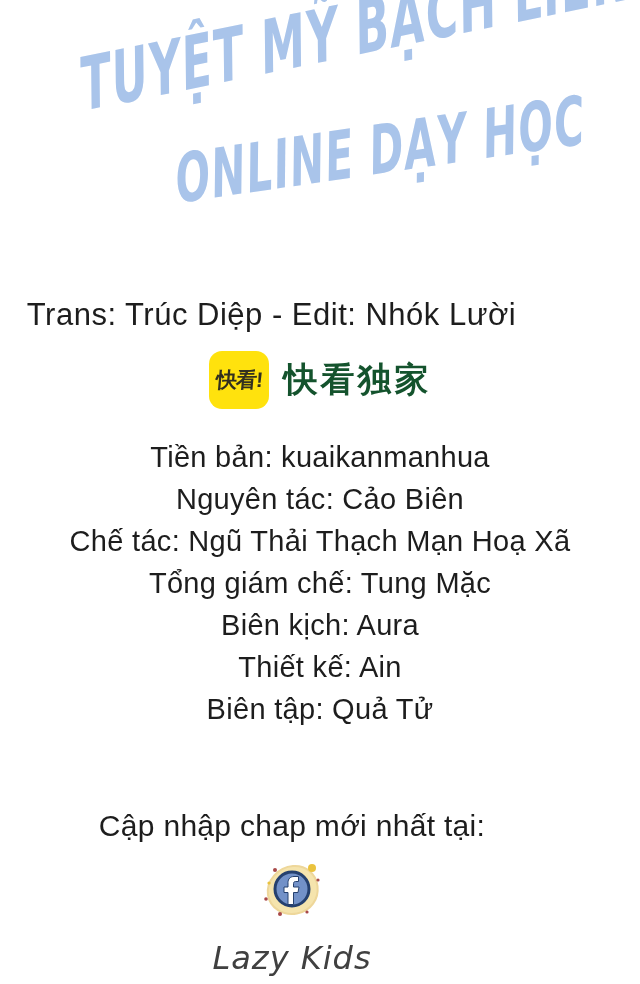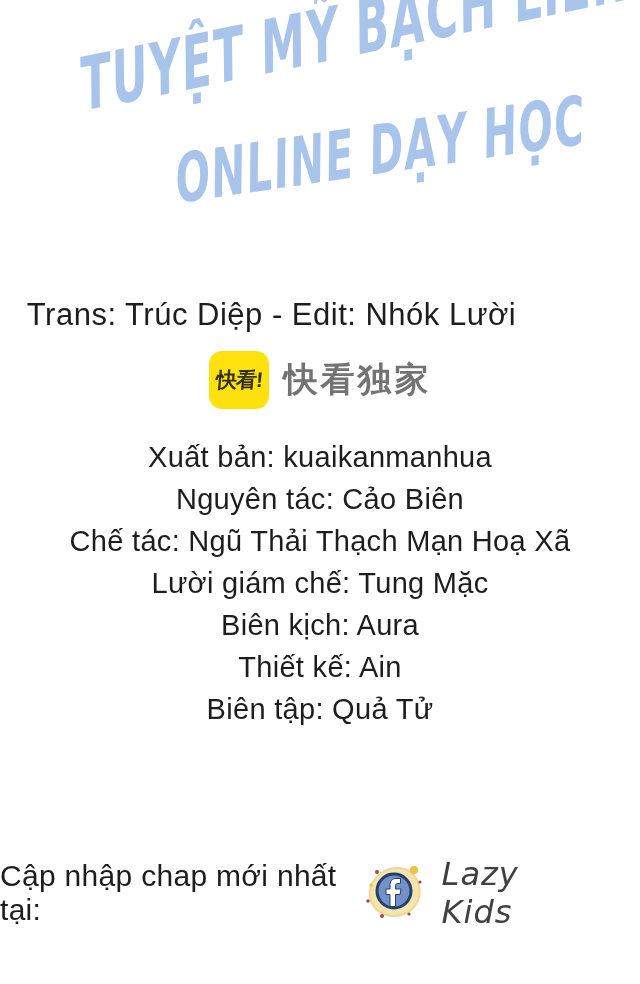--- a/index.html
+++ b/index.html
@@ -99,20 +99,21 @@
   .footer-row {
     position: absolute;
     top: 858px;
     left: 0;
     width: 584px;
     height: 70px;
     display: flex;
     align-items: center;
     justify-content: center;
     gap: 16px;
+    flex-direction: column;
   }
   .footer-label {
     font-size: 30px;
     letter-spacing: 0.3px;
   }
   .fb-icon-wrap {
     width: 64px;
     height: 64px;
     flex: 0 0 auto;
   }
@@ -130,28 +131,28 @@
 
   <div class="title-line title-line-1" style="color: rgb(169, 196, 234);">TUYỆT MỸ BẠCH LIÊN</div>
   <div class="title-line title-line-2" style="color: rgb(169, 196, 234);">ONLINE DẠY HỌC</div>
 
   <div class="trans-line">Trans: Trúc Diệp - Edit: Nhók Lười</div>
 
   <div class="logo-row">
     <div class="kk-badge" style="background: rgb(255, 226, 13);">
       <span style="color: rgb(50, 48, 31);">快看!</span>
     </div>
-    <div class="kk-brand" style="color: #737373;">快看独家</div>
+    <div class="kk-brand" style="color: #14532d;">快看独家</div>
   </div>
 
   <div class="credits">
-    <div class="credit-line">Xuất bản: kuaikanmanhua</div>
+    <div class="credit-line">Tiền bản: kuaikanmanhua</div>
     <div class="credit-line">Nguyên tác: Cảo Biên</div>
     <div class="credit-line">Chế tác: Ngũ Thải Thạch Mạn Hoạ Xã</div>
-    <div class="credit-line">Lười giám chế: Tung Mặc</div>
+    <div class="credit-line">Tổng giám chế: Tung Mặc</div>
     <div class="credit-line">Biên kịch: Aura</div>
     <div class="credit-line">Thiết kế: Ain</div>
     <div class="credit-line">Biên tập: Quả Tử</div>
   </div>
 
   <div class="footer-row">
     <div class="footer-label">Cập nhập chap mới nhất tại:</div>
 
     <div class="fb-icon-wrap">
       <svg viewBox="0 0 64 64" width="64" height="64" aria-hidden="true">

